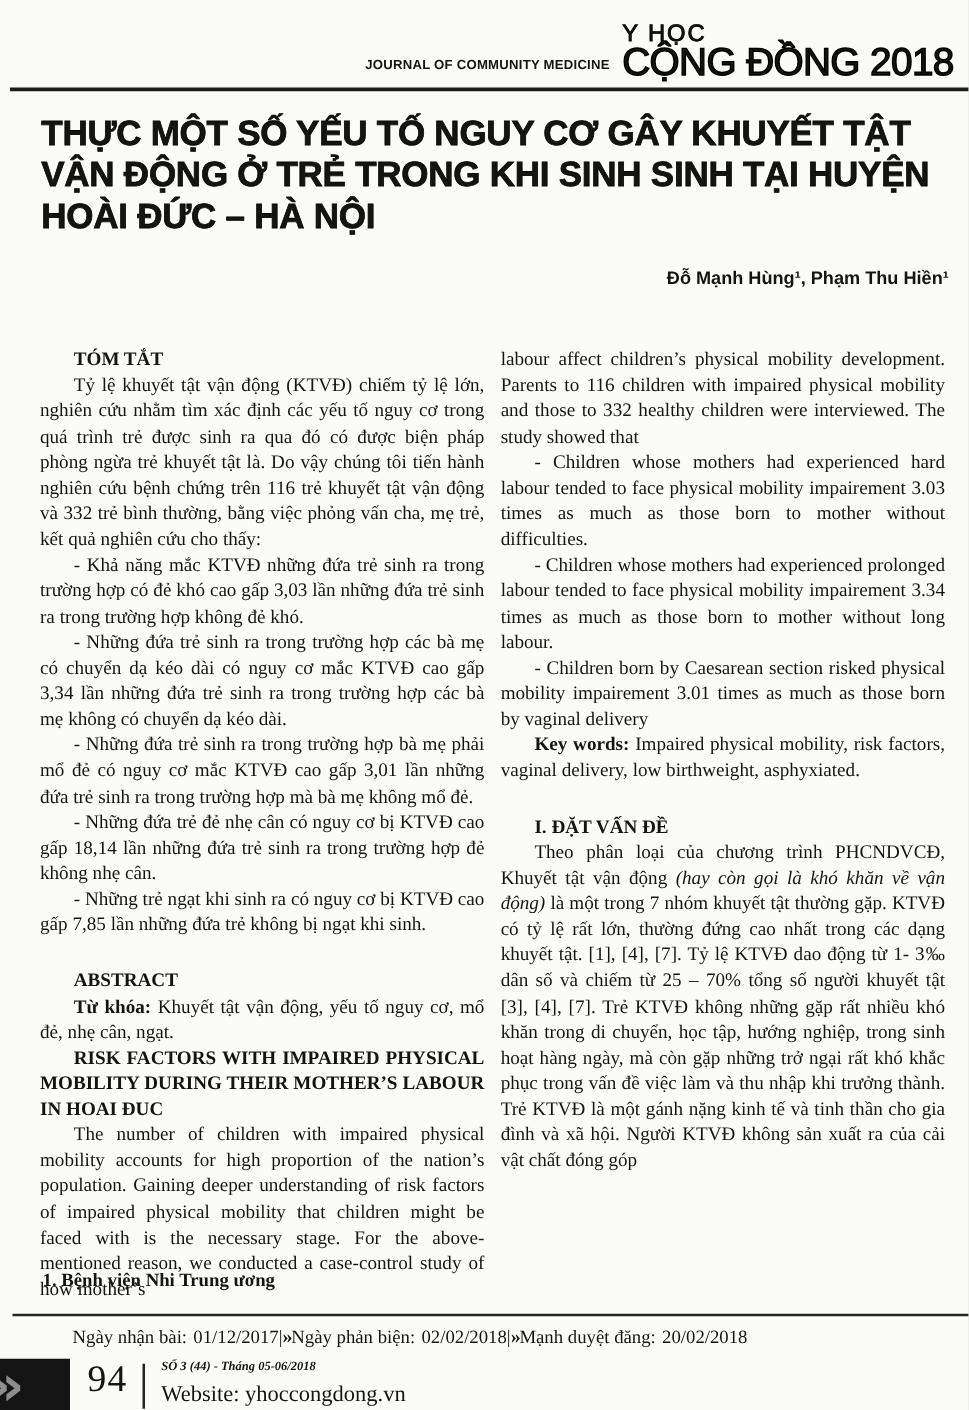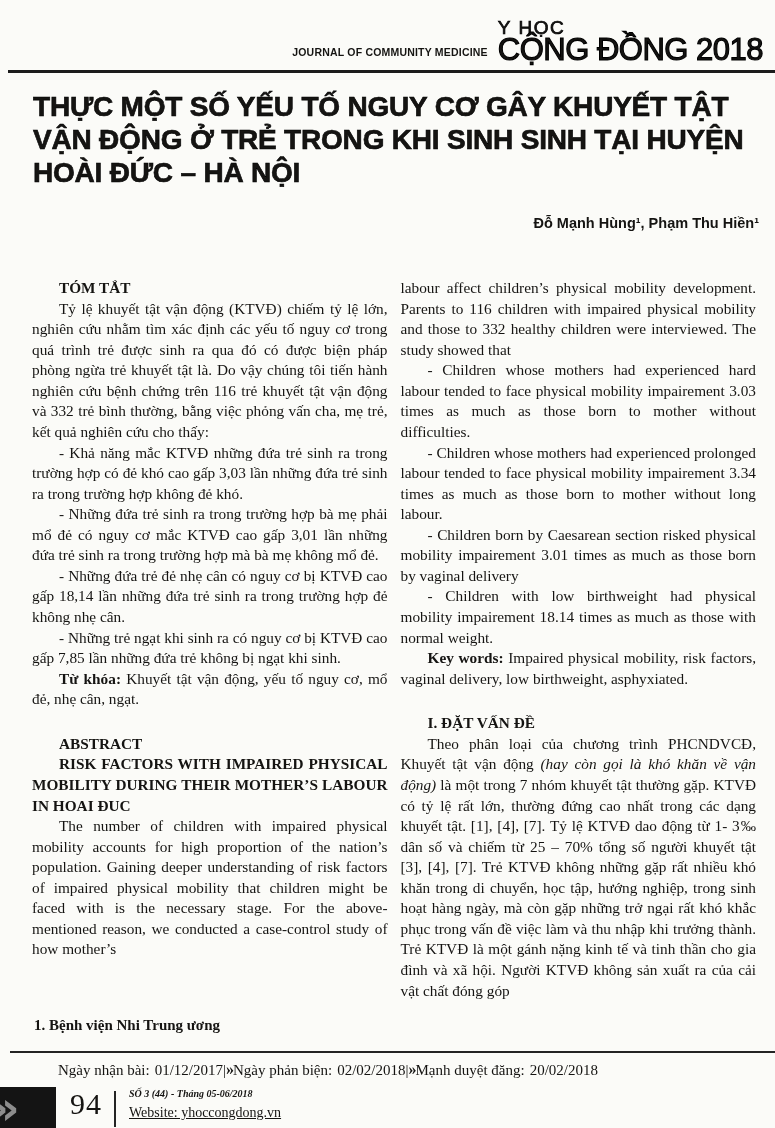--- a/index.html
+++ b/index.html
@@ -51,21 +51,21 @@
     color:#8d8d8d;overflow:hidden;display:flex;align-items:center;
   }
   .chevron-block span{
     font-family:"DejaVu Sans",sans-serif;font-size:46px;line-height:1;
     margin-left:-10px;letter-spacing:-8px;font-weight:700;
   }
   .page-number{position:absolute;left:70px;top:1087px;font-size:30px;letter-spacing:1px;}
   .pf-divider{position:absolute;left:114px;top:1091px;width:2px;height:36px;background:#242424;}
   .issue-block{position:absolute;left:129px;top:1089px;line-height:1;}
   .issue-line1{font-weight:700;font-size:10px;font-style:italic;}
-  .issue-line2{font-size:14px;margin-top:7px;text-decoration:underline;}
+  .issue-line2{font-size:18px;margin-top:7px;}
 </style>
 </head>
 <body>
 
 <div class="page">
 
   <div class="masthead">
     <div class="journal-en">JOURNAL OF COMMUNITY MEDICINE</div>
     <div class="logo">
       <div class="logo-l1">Y HỌC</div>
@@ -75,34 +75,34 @@
   <div class="header-rule"></div>
 
   <h1 class="title" style="margin:0;">THỰC MỘT SỐ YẾU TỐ NGUY CƠ GÂY KHUYẾT TẬT VẬN ĐỘNG Ở TRẺ TRONG KHI SINH SINH TẠI HUYỆN HOÀI ĐỨC – HÀ NỘI</h1>
   <div class="authors">Đỗ Mạnh Hùng¹, Phạm Thu Hiền¹</div>
 
   <div class="columns">
     <div class="col" id="col-left">
         <p class="para"><span class="b">TÓM TẮT</span></p>
         <p class="para"><span>Tỷ lệ khuyết tật vận động (KTVĐ) chiếm tỷ lệ lớn, nghiên cứu nhằm tìm xác định các yếu tố nguy cơ trong quá trình trẻ được sinh ra qua đó có được biện pháp phòng ngừa trẻ khuyết tật là. Do vậy chúng tôi tiến hành nghiên cứu bệnh chứng trên 116 trẻ khuyết tật vận động và 332 trẻ bình thường, bằng việc phỏng vấn cha, mẹ trẻ, kết quả nghiên cứu cho thấy:</span></p>
         <p class="para"><span>- Khả năng mắc KTVĐ những đứa trẻ sinh ra trong trường hợp có đẻ khó cao gấp 3,03 lần những đứa trẻ sinh ra trong trường hợp không đẻ khó.</span></p>
+        <p class="para"><span>- Những đứa trẻ sinh ra trong trường hợp các bà mẹ có chuyển dạ kéo dài có nguy cơ mắc KTVĐ cao gấp 3,34 lần những đứa trẻ sinh ra trong trường hợp các bà mẹ không có chuyển dạ kéo dài.</span></p>
         <p class="para"><span>- Những đứa trẻ sinh ra trong trường hợp bà mẹ phải mổ đẻ có nguy cơ mắc KTVĐ cao gấp 3,01 lần những đứa trẻ sinh ra trong trường hợp mà bà mẹ không mổ đẻ.</span></p>
         <p class="para"><span>- Những đứa trẻ đẻ nhẹ cân có nguy cơ bị KTVĐ cao gấp 18,14 lần những đứa trẻ sinh ra trong trường hợp đẻ không nhẹ cân.</span></p>
         <p class="para"><span>- Những trẻ ngạt khi sinh ra có nguy cơ bị KTVĐ cao gấp 7,85 lần những đứa trẻ không bị ngạt khi sinh.</span></p>
+        <p class="para space-before"><span class="b">ABSTRACT</span></p>
         <p class="para"><span class="b">Từ khóa:</span><span> Khuyết tật vận động, yếu tố nguy cơ, mổ đẻ, nhẹ cân, ngạt.</span></p>
-        <p class="para space-before"><span class="b">ABSTRACT</span></p>
         <p class="para"><span class="b">RISK FACTORS WITH IMPAIRED PHYSICAL MOBILITY DURING THEIR MOTHER’S LABOUR IN HOAI ĐUC</span></p>
         <p class="para"><span>The number of children with impaired physical mobility accounts for high proportion of the nation’s population. Gaining deeper understanding of risk factors of impaired physical mobility that children might be faced with is the necessary stage. For the above-mentioned reason, we conducted a case-control study of how mother’s</span></p>
       </div>
     <div class="col" id="col-right">
         <p class="para noindent"><span>labour affect children’s physical mobility development. Parents to 116 children with impaired physical mobility and those to 332 healthy children were interviewed. The study showed that</span></p>
         <p class="para"><span>- Children whose mothers had experienced hard labour tended to face physical mobility impairement 3.03 times as much as those born to mother without difficulties.</span></p>
         <p class="para"><span>- Children whose mothers had experienced prolonged labour tended to face physical mobility impairement 3.34 times as much as those born to mother without long labour.</span></p>
         <p class="para"><span>- Children born by Caesarean section risked physical mobility impairement 3.01 times as much as those born by vaginal delivery</span></p>
-        <p class="para"><span>- Children with low birthweight had physical mobility impairement 18.14 times as much as those with normal weight.</span></p>
         <p class="para"><span class="b">Key words:</span><span> Impaired physical mobility, risk factors, vaginal delivery, low birthweight, asphyxiated.</span></p>
         <p class="para space-before"><span class="b">I. ĐẶT VẤN ĐỀ</span></p>
         <p class="para"><span>Theo phân loại của chương trình PHCNDVCĐ, Khuyết tật vận động </span><span class="i">(hay còn gọi là khó khăn về vận động)</span><span> là một trong 7 nhóm khuyết tật thường gặp. KTVĐ có tỷ lệ rất lớn, thường đứng cao nhất trong các dạng khuyết tật. [1], [4], [7]. Tỷ lệ KTVĐ dao động từ 1- 3‰ dân số và chiếm từ 25 – 70% tổng số người khuyết tật [3], [4], [7]. Trẻ KTVĐ không những gặp rất nhiều khó khăn trong di chuyển, học tập, hướng nghiệp, trong sinh hoạt hàng ngày, mà còn gặp những trở ngại rất khó khắc phục trong vấn đề việc làm và thu nhập khi trưởng thành. Trẻ KTVĐ là một gánh nặng kinh tế và tinh thần cho gia đình và xã hội. Người KTVĐ không sản xuất ra của cải vật chất đóng góp</span></p>
       </div>
   </div>
 
   <div class="footnote">1. Bệnh viện Nhi Trung ương</div>
   <div class="footer-rule"></div>
 
   <div class="dates-row">

